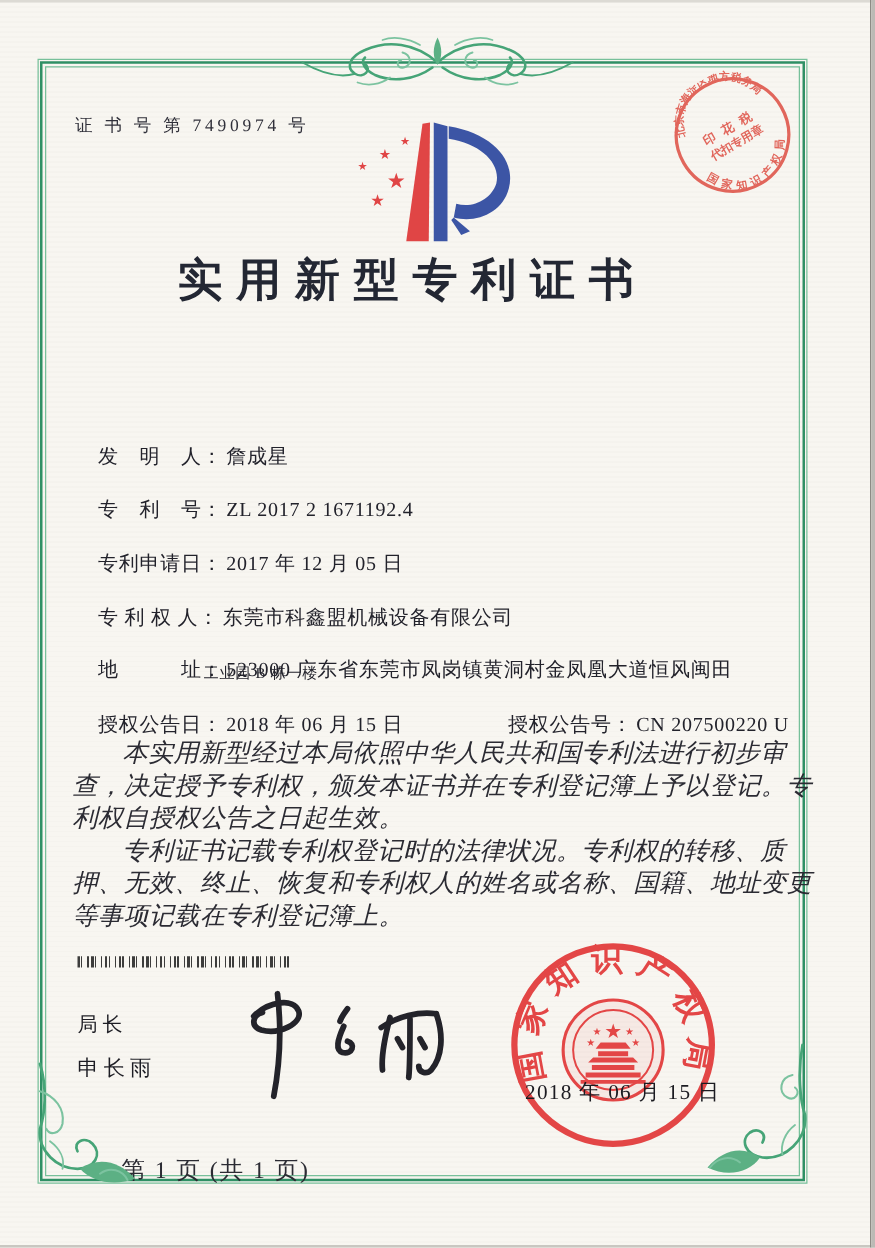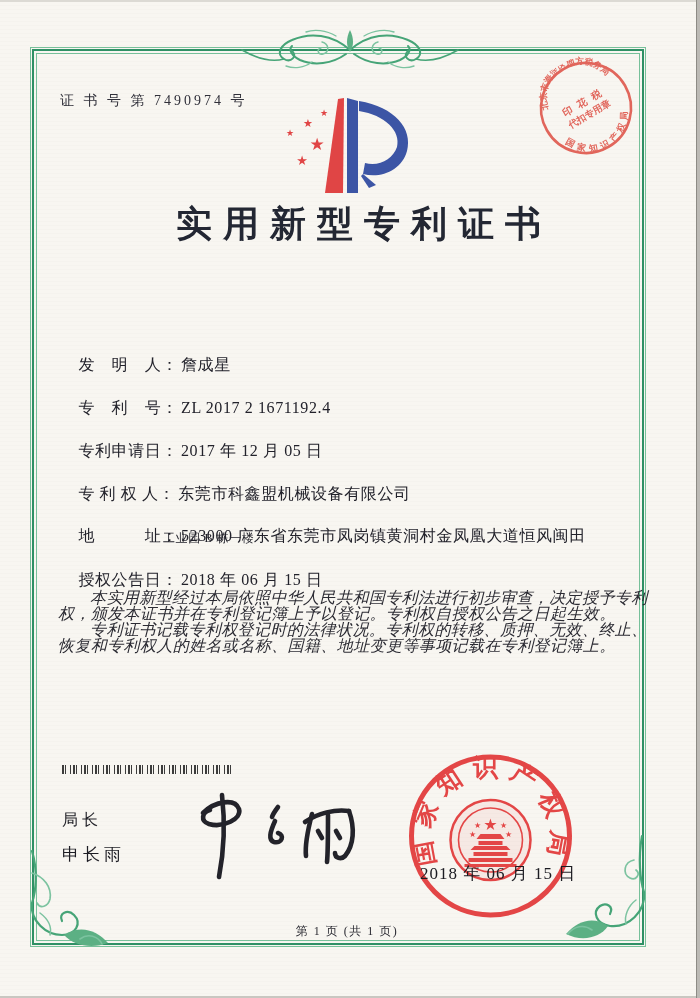--- a/index.html
+++ b/index.html
@@ -10,38 +10,38 @@
   .edge-right{position:absolute;top:0;right:0;width:3px;height:998px;background:#bcbab5;}
   .edge-right-line{position:absolute;top:0;right:3px;width:1px;height:998px;background:#8d8b85;}
   .edge-top{position:absolute;top:0;left:0;width:700px;height:2px;background:#dcdad4;}
   .edge-bottom{position:absolute;bottom:0;left:0;width:700px;height:2px;background:#c9c7c1;}
   
   .frame{position:absolute;left:30px;top:47px;width:614px;height:898px;border:1px solid #77c09a;}
   .frame::before{content:"";position:absolute;inset:1px;border:2px solid #2f9065;}
   .frame::after{content:"";position:absolute;inset:5px;border:1px solid #77c09a;}
   .cert-no{position:absolute;left:60px;top:92px;font-size:14px;letter-spacing:3px;color:#30303a;white-space:pre;}
   .logo{position:absolute;left:277px;top:97px;width:148px;height:100px;}
-  .title{position:absolute;left:114px;top:200px;width:500px;text-align:center;font-size:36px;
+  .title{position:absolute;left:80px;top:200px;width:500px;text-align:center;font-size:36px;
     font-weight:700;letter-spacing:11px;color:#232733;white-space:pre;}
   .f-row{position:absolute;left:60px;font-size:16px;color:#22222b;letter-spacing:0.6px;white-space:pre;}
   .f-val{margin-left:3px;}
   .addr-l2{position:absolute;left:163px;font-size:12px;color:#22222b;letter-spacing:0.6px;white-space:pre;}
   .body-text{position:absolute;left:58px;top:590px;width:592px;color:#2b2b33;}
-  .body-text p{margin:0;font-size:16px;line-height:16px;text-indent:2em;font-style:italic;letter-spacing:0.4px;}
+  .body-text p{margin:0;font-size:20px;line-height:26px;text-indent:2em;font-style:italic;letter-spacing:0.4px;}
   .barcode{position:absolute;left:62px;top:765px;width:171px;height:9px;opacity:.85;
     background:repeating-linear-gradient(90deg,#1c1c1c 0 2px,transparent 2px 3px,#1c1c1c 3px 4px,transparent 4px 8px,#1c1c1c 8px 9px,transparent 9px 11px);}
   .signer-title{position:absolute;left:62px;top:810px;font-size:16px;letter-spacing:4px;color:#1d1d24;
     font-family:"Liberation Sans","DejaVu Sans",sans-serif;}
   .signer-name{position:absolute;left:62px;top:843px;font-size:17px;letter-spacing:4px;color:#1d1d24;
     font-family:Liberation Mono, monospace;}
   .signature{position:absolute;left:185px;top:783px;width:195px;height:108px;}
   .seal{position:absolute;left:398px;top:744px;width:185px;height:185px;opacity:.94;}
   .seal-date{position:absolute;left:420px;top:862px;font-size:17px;color:#1b1b21;letter-spacing:1px;z-index:6;white-space:pre;}
   .stamp{position:absolute;left:536px;top:58px;width:100px;height:100px;transform:rotate(-30deg);opacity:.9;}
-  .footer{position:absolute;left:97px;top:923px;width:500px;text-align:center;font-size:12px;
+  .footer{position:absolute;left:97px;top:923px;width:500px;text-align:left;font-size:19px;
     letter-spacing:1.5px;color:#2b2b33;white-space:pre;}
   .orn{position:absolute;}
   svg text{font-family:"Liberation Serif","DejaVu Serif",serif;}
 </style>
 </head>
 <body>
 
 <div class="paper">
 
   <div class="frame"></div>
@@ -110,20 +110,23 @@
   </div>
   <div class="f-row" style="top:466px;">
     <span>专 利 权 人：</span><span class="f-val">东莞市科鑫盟机械设备有限公司</span>
   </div>
   <div class="f-row" style="top:508px;">
     <span>地　　　址：</span><span class="f-val">523000 广东省东莞市凤岗镇黄洞村金凤凰大道恒风闽田</span>
   </div>
   <div class="addr-l2" style="top:530px;">工业园 B 栋一楼</div>
   <div class="f-row" style="top:552px;">
     <span>授权公告日：</span><span class="f-val">2018 年 06 月 15 日</span>
+  </div>
+  <div class="f-row" style="left:388px;top:552px;">
+    <span>授权公告号：</span><span class="f-val">CN 207500220 U</span>
   </div>
 
   <div class="body-text">
     <p>本实用新型经过本局依照中华人民共和国专利法进行初步审查，决定授予专利权，颁发本证书并在专利登记簿上予以登记。专利权自授权公告之日起生效。</p>
     <p>专利证书记载专利权登记时的法律状况。专利权的转移、质押、无效、终止、恢复和专利权人的姓名或名称、国籍、地址变更等事项记载在专利登记簿上。</p>
   </div>
 
   <div class="barcode"></div>
 
   <div class="signer-title">局长</div>

